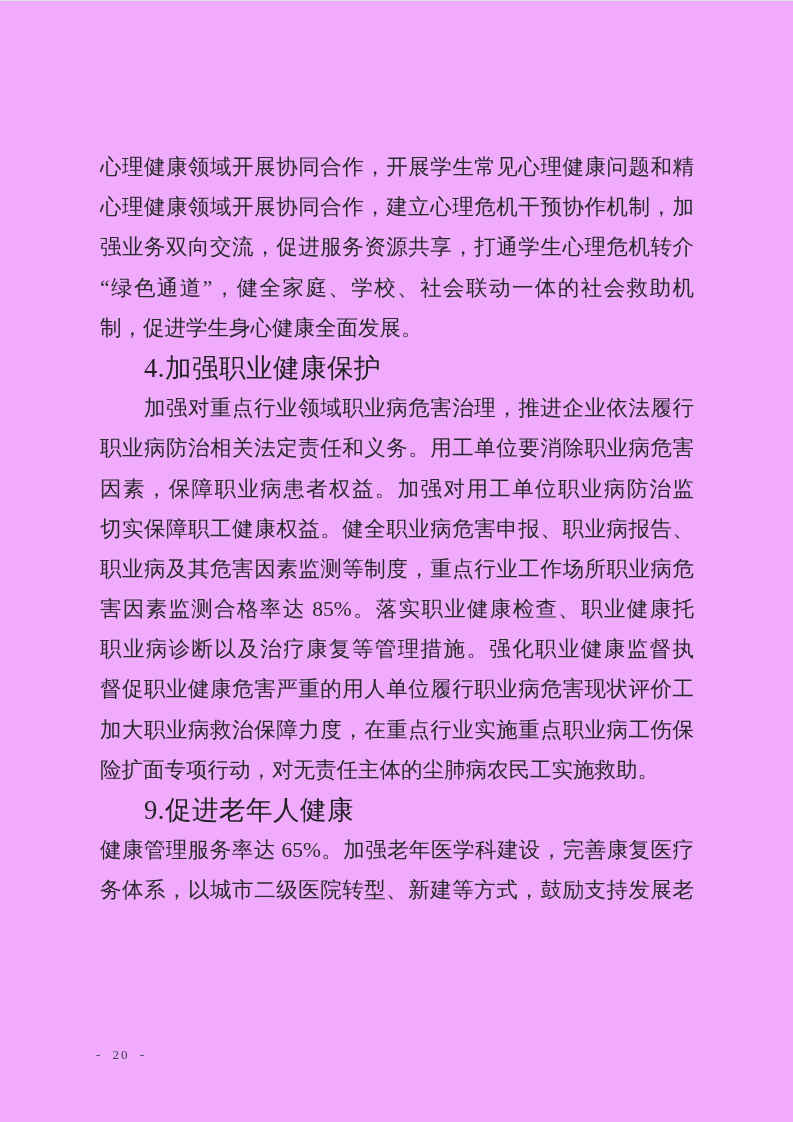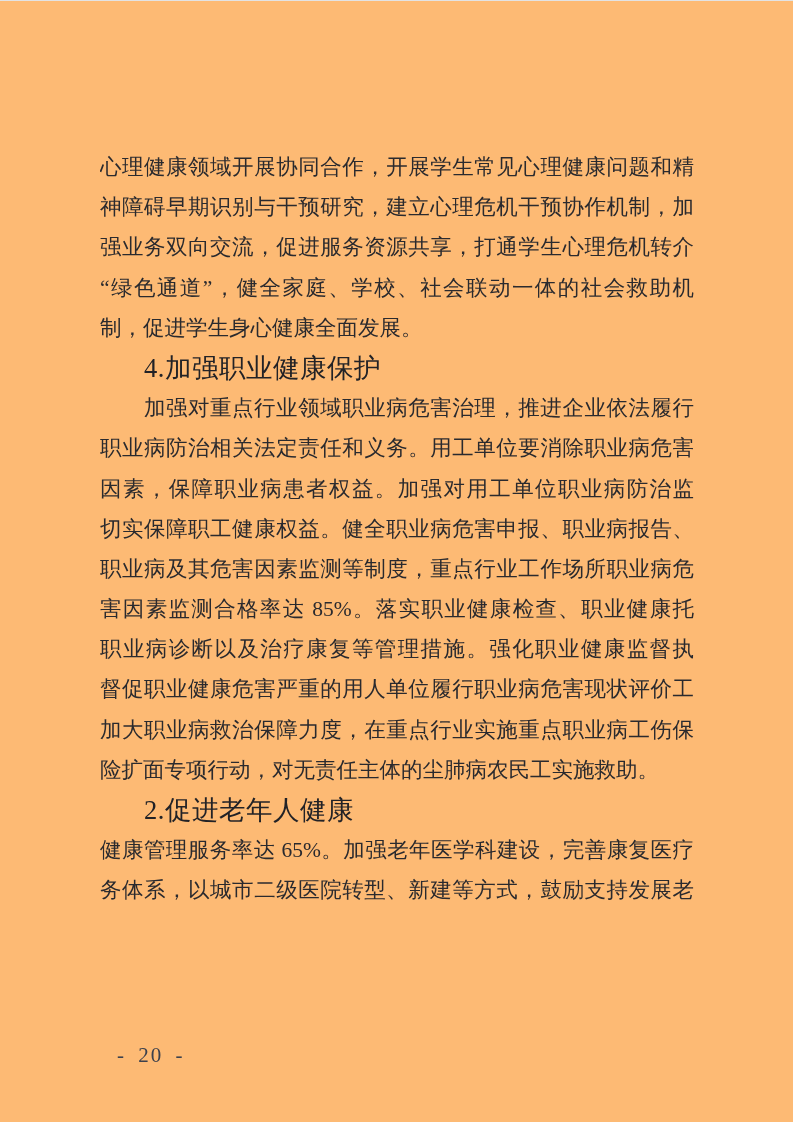--- a/index.html
+++ b/index.html
@@ -4,21 +4,21 @@
 <style>
   html, body {
     margin: 0;
     padding: 0;
     background: #ffffff;
   }
   .page {
     position: relative;
     width: 793px;
     height: 1122px;
-    background: #fdba74;
+    background: #f0abfc;
     overflow: hidden;
     font-family: "Liberation Serif", "DejaVu Serif", serif;
   }
   .scan-edge {
     position: absolute;
     top: 0; left: 0;
     width: 100%;
     height: 1px;
     background: #e3e3e3;
   }
@@ -48,58 +48,58 @@
   }
   .heading {
     font-weight: normal;
     font-size: 26.5px;
     color: #222226;
     text-indent: 44px;
     letter-spacing: 0.5px;
   }
   .footer {
     position: absolute;
-    left: 117px;
+    left: 96px;
     top: 1044px;
-    font-size: 21px;
+    font-size: 13px;
     line-height: 22px;
     color: #3c414d;
     letter-spacing: 2px;
     word-spacing: 5px;
     font-family: "Liberation Serif", "DejaVu Serif", serif;
   }
 </style>
 </head>
 <body>
 
 <div class="page">
   <div class="scan-edge"></div>
 
   <div class="content">
 
     <div class="row j">心理健康领域开展协同合作，开展学生常见心理健康问题和精</div>
-    <div class="row j">神障碍早期识别与干预研究，建立心理危机干预协作机制，加</div>
+    <div class="row j">心理健康领域开展协同合作，建立心理危机干预协作机制，加</div>
     <div class="row j">强业务双向交流，促进服务资源共享，打通学生心理危机转介</div>
     <div class="row j">“绿色通道”，健全家庭、学校、社会联动一体的社会救助机</div>
     <div class="row l">制，促进学生身心健康全面发展。</div>
 
     <div class="row l heading">4.加强职业健康保护</div>
 
     <div class="row j ind">加强对重点行业领域职业病危害治理，推进企业依法履行</div>
     <div class="row j">职业病防治相关法定责任和义务。用工单位要消除职业病危害</div>
     <div class="row j">因素，保障职业病患者权益。加强对用工单位职业病防治监管，</div>
     <div class="row j">切实保障职工健康权益。健全职业病危害申报、职业病报告、</div>
     <div class="row j">职业病及其危害因素监测等制度，重点行业工作场所职业病危</div>
     <div class="row j">害因素监测合格率达 85%。落实职业健康检查、职业健康托管、</div>
     <div class="row j">职业病诊断以及治疗康复等管理措施。强化职业健康监督执法，</div>
     <div class="row j">督促职业健康危害严重的用人单位履行职业病危害现状评价工</div>
     <div class="row j">加大职业病救治保障力度，在重点行业实施重点职业病工伤保</div>
     <div class="row l">险扩面专项行动，对无责任主体的尘肺病农民工实施救助。</div>
 
-    <div class="row l heading">2.促进老年人健康</div>
+    <div class="row l heading">9.促进老年人健康</div>
 
     <div class="row j">健康管理服务率达 65%。加强老年医学科建设，完善康复医疗服</div>
     <div class="row j">务体系，以城市二级医院转型、新建等方式，鼓励支持发展老</div>
 
   </div>
 
   <div class="footer">- 20 -</div>
 </div>
 
 </body></html>

